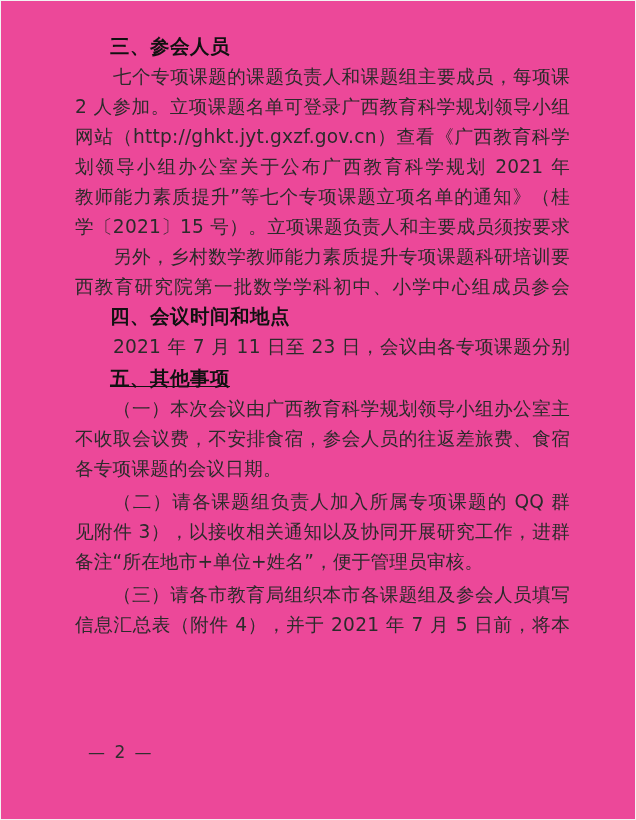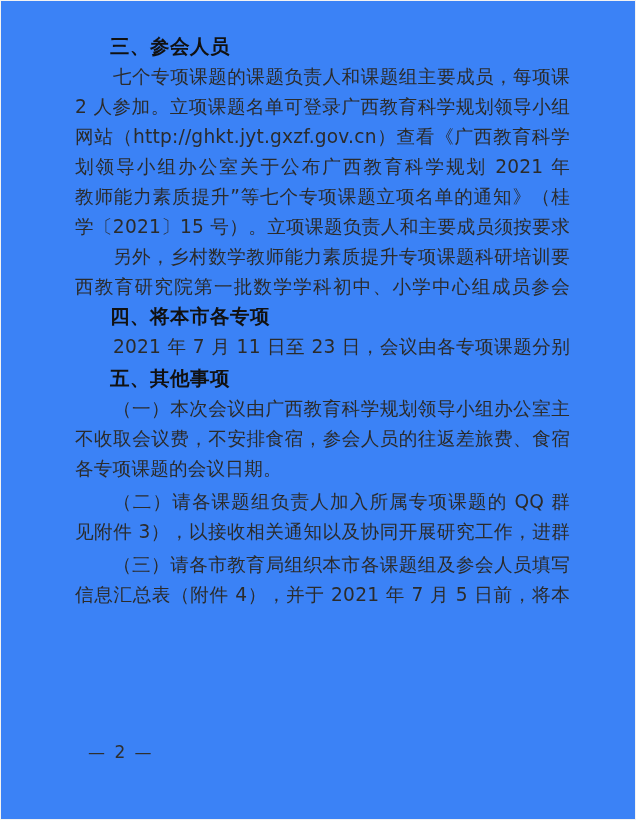--- a/index.html
+++ b/index.html
@@ -4,21 +4,21 @@
 <style>
   html, body {
     margin: 0;
     padding: 0;
     background: #ffffff;
   }
   .page {
     position: relative;
     width: 636px;
     height: 820px;
-    background: #3b82f6;
+    background: #ec4899;
     box-shadow: inset 0 0 0 1px #f2f2f2;
     font-family: "DejaVu Sans", sans-serif;
     overflow: hidden;
   }
   .content {
     position: absolute;
     left: 75px;
     top: 32px;
     width: 495px;
   }
@@ -37,21 +37,21 @@
   .line.indent {
     text-indent: 38px;
   }
   .line.heading {
     font-weight: 700;
     font-size: 19.5px;
     color: #111111;
     text-indent: 35px;
     letter-spacing: 0.5px;
   }
-  .sp2 { margin-top: 2px; }
+  .sp2 { margin-top: 2px; text-decoration: underline; }
   .sp3 { margin-top: 3px; }
   .footer {
     position: absolute;
     left: 88px;
     top: 740px;
     height: 24px;
     line-height: 24px;
     font-size: 17px;
     color: #2f2f2f;
     letter-spacing: 2px;
@@ -64,25 +64,26 @@
   <div class="content">
     <div class="line heading">三、参会人员</div>
     <div class="line indent just">七个专项课题的课题负责人和课题组主要成员，每项课题限</div>
     <div class="line just">2 人参加。立项课题名单可登录广西教育科学规划领导小组官方</div>
     <div class="line just">网站（http://ghkt.jyt.gxzf.gov.cn）查看《广西教育科学规</div>
     <div class="line just">划领导小组办公室关于公布广西教育科学规划 2021 年度“乡村</div>
     <div class="line just">教师能力素质提升”等七个专项课题立项名单的通知》（桂教科</div>
     <div class="line just">学〔2021〕15 号）。立项课题负责人和主要成员须按要求参加会</div>
     <div class="line indent just">另外，乡村数学教师能力素质提升专项课题科研培训要求广</div>
     <div class="line just">西教育研究院第一批数学学科初中、小学中心组成员参会（名单</div>
-    <div class="line heading">四、将本市各专项</div>
+    <div class="line heading">四、会议时间和地点</div>
     <div class="line indent just">2021 年 7 月 11 日至 23 日，会议由各专项课题分别开展，</div>
     <div class="line heading sp2">五、其他事项</div>
     <div class="line indent just">（一）本次会议由广西教育科学规划领导小组办公室主办，</div>
     <div class="line just">不收取会议费，不安排食宿，参会人员的往返差旅费、食宿费等</div>
     <div class="line">各专项课题的会议日期。</div>
     <div class="line indent just sp3">（二）请各课题组负责人加入所属专项课题的 QQ 群（群号</div>
     <div class="line just">见附件 3），以接收相关通知以及协同开展研究工作，进群时请</div>
+    <div class="line">备注“所在地市+单位+姓名”，便于管理员审核。</div>
     <div class="line indent just sp3">（三）请各市教育局组织本市各课题组及参会人员填写参会</div>
     <div class="line just">信息汇总表（附件 4），并于 2021 年 7 月 5 日前，将本市各专项</div>
   </div>
   <div class="footer">— 2 —</div>
 </div>
 
 </body></html>

